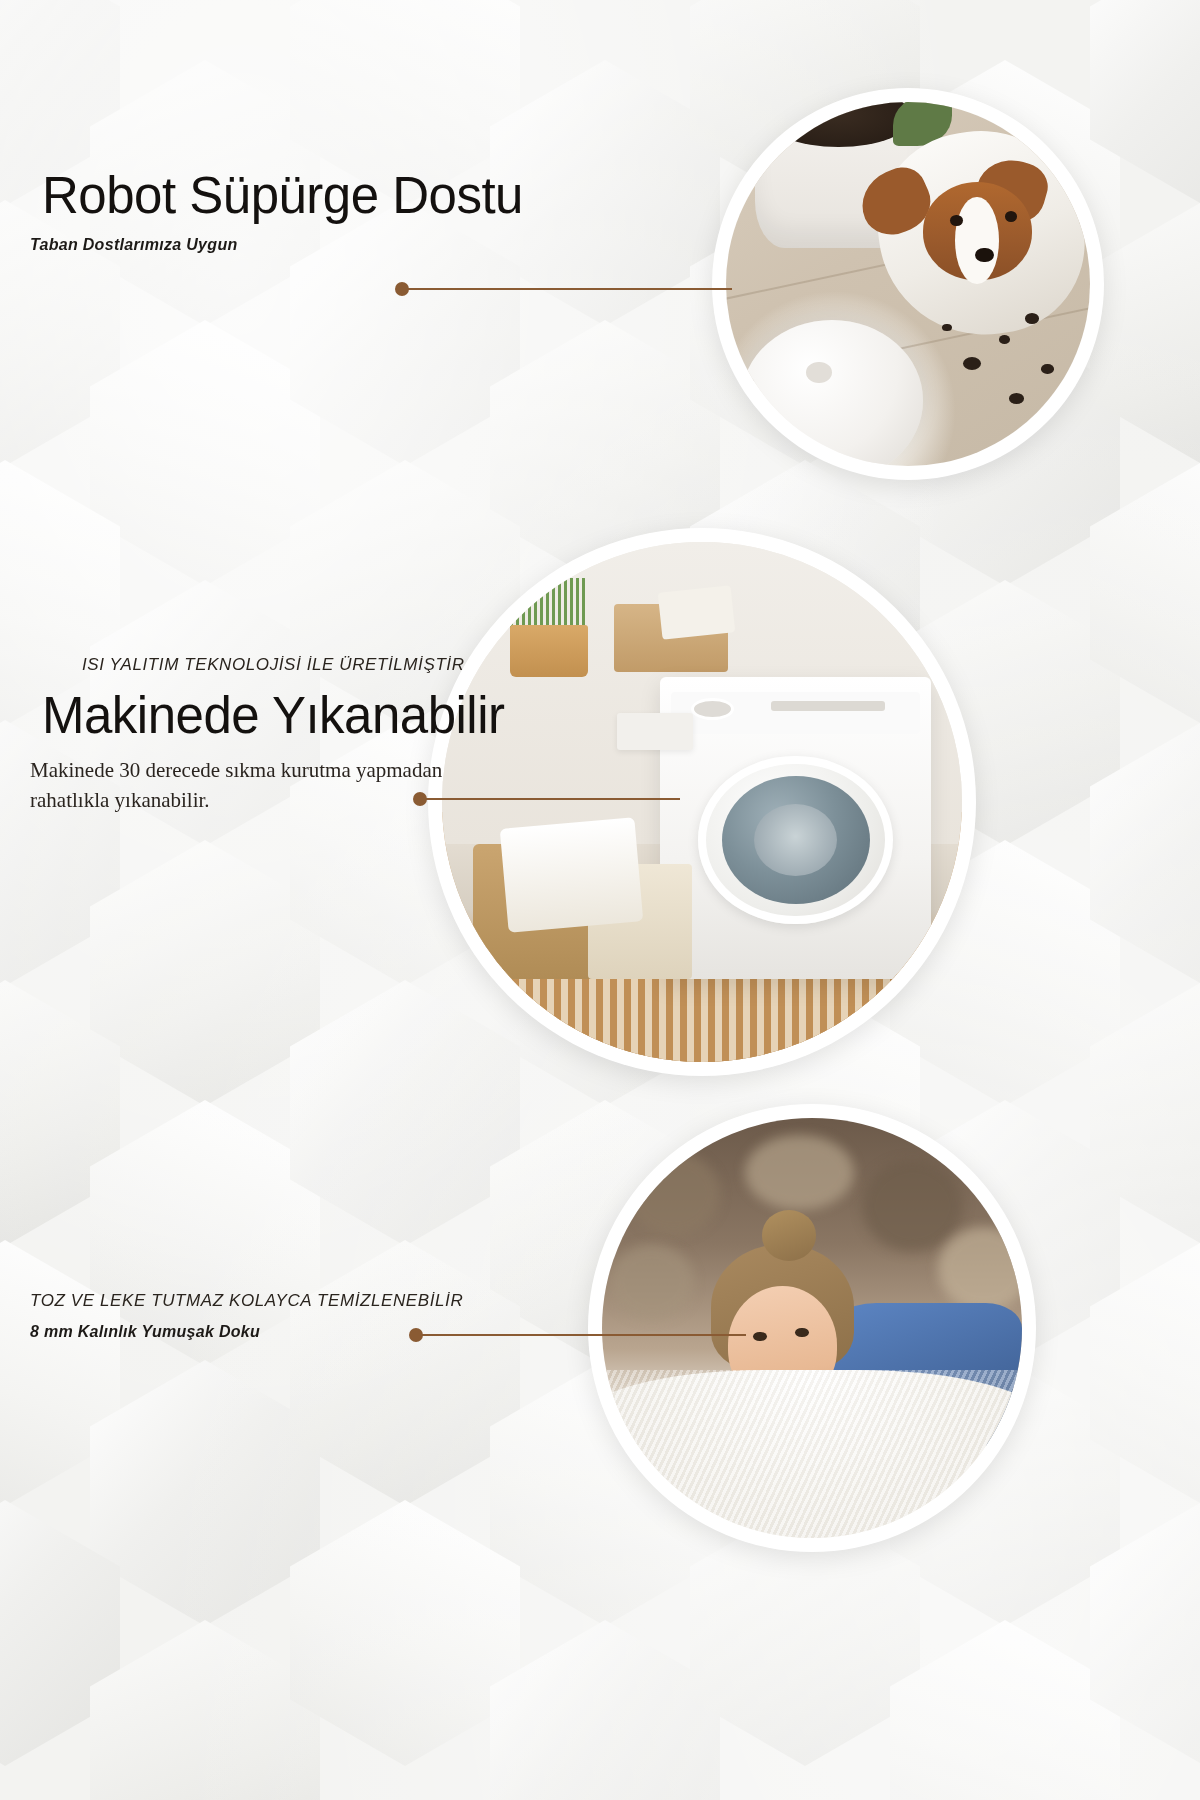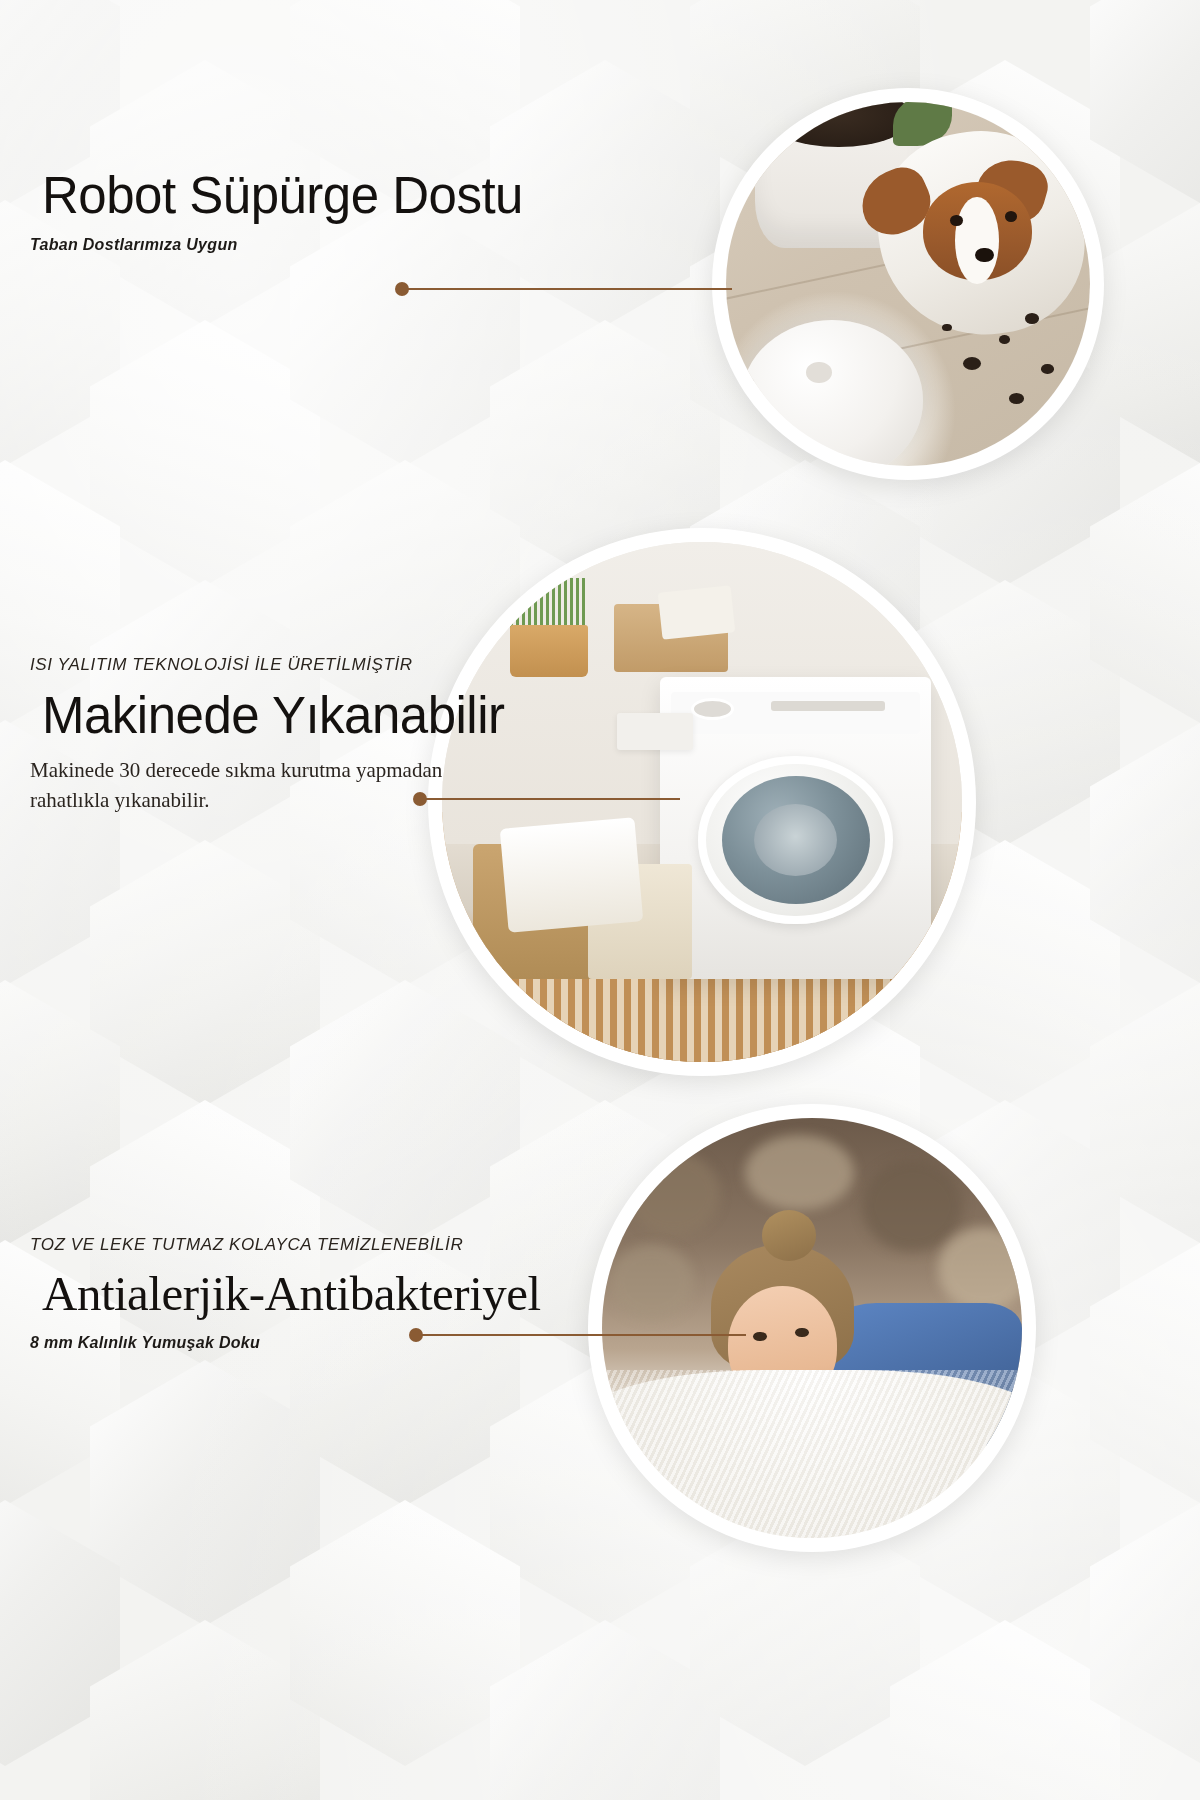--- a/index.html
+++ b/index.html
@@ -406,20 +406,21 @@
   }
   .eyebrow-light {
     font-family: "Liberation Sans", sans-serif;
     font-style: italic;
     font-weight: 400;
     font-size: 17px;
     letter-spacing: 0.6px;
     color: #2a241e;
     margin: 0 0 10px 0;
     white-space: nowrap;
+    text-align: center;
   }
   .paragraph {
     font-family: "Liberation Serif", serif;
     font-size: 21px;
     line-height: 1.42;
     color: #2a241f;
     margin: 10px 0 0 0;
     max-width: 420px;
   }
 </style>
@@ -579,20 +580,19 @@
         <div class="ch-carpet">
           <div class="ch-carpet-tex"></div>
         </div>
       </div>
     </div>
 
     <div class="connector" style="left:416px; top:1334px; width:330px;">
       <span class="dot"></span>
     </div>
 
-    <div class="block" style="left:30px; top:1235px;">
+    <div class="block" style="left:30px; top:1291px;">
       <p class="eyebrow-light">TOZ VE LEKE TUTMAZ KOLAYCA TEMİZLENEBİLİR</p>
-      <h1 class="headline serif">Antialerjik-Antibakteriyel</h1>
       <p class="sub-italic">8 mm Kalınlık Yumuşak Doku</p>
     </div>
 
   </div>
 </div>
 
 </body></html>

